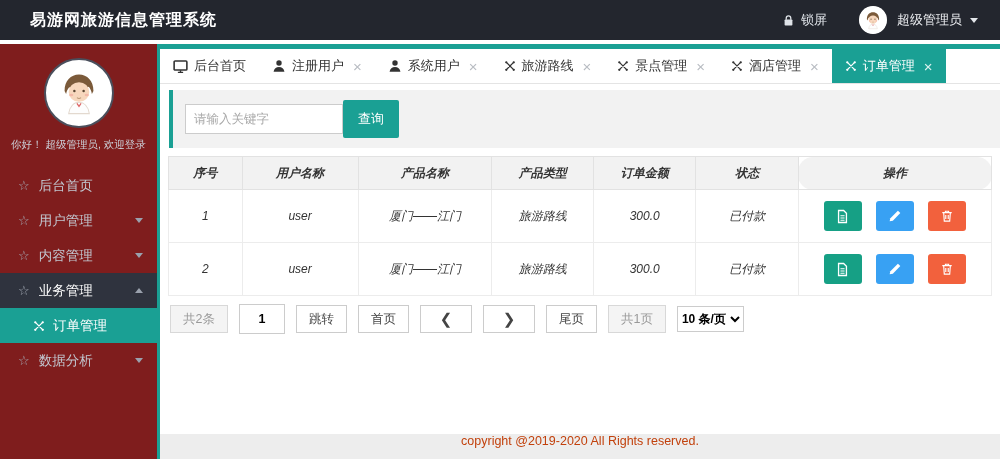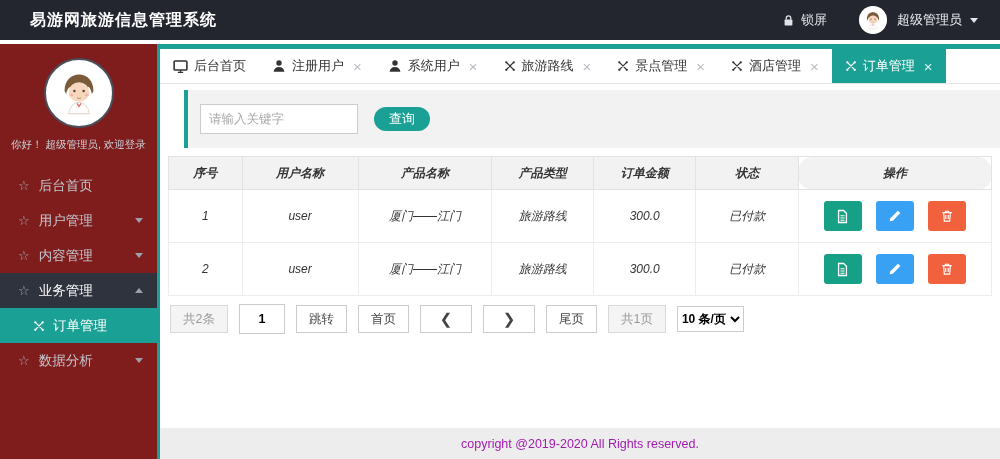--- a/index.html
+++ b/index.html
@@ -42,49 +42,49 @@
   .main{position:absolute;left:157px;top:44px;right:0;bottom:0;background:#fff;
         border-left:3px solid #1aa094;border-top:5px solid #1aa094;
         display:flex;flex-direction:column;}
   .tabbar{height:34px;flex:none;display:flex;align-items:stretch;border-bottom:1px solid #e4e4e4;}
   .tab{display:flex;align-items:center;gap:6px;padding:0 13px;font-size:13px;color:#333;cursor:pointer;}
   .tab .close{color:#b8bcc2;font-size:15px;margin-left:3px;line-height:1;}
   .tab.active{background:#1aa094;color:#fff;}
   .tab.active .close{color:#dff3f0;}
   .icon{display:inline-flex;align-items:center;justify-content:center;line-height:0;}
 
-  .search-panel{margin:6px 0 0 24px;height:58px;background:#f2f2f2;border-left:4px solid #1aa094;
-                display:flex;align-items:center;gap:16px;padding-left:12px;flex:none;}
+  .search-panel{margin:6px 0 0 9px;height:58px;background:#f2f2f2;border-left:4px solid #1aa094;
+                display:flex;align-items:center;gap:0;padding-left:12px;flex:none;}
   .search-input{width:140px;height:28px;border:1px solid #ccc;padding:0 8px;font-size:12.5px;
                 color:#333;background:#fff;outline:none;}
   .search-input::placeholder{color:#a9a9a9;}
-  .search-btn{height:24px;padding:0 15px;background:#1aa094;color:#fff;border:none;
-              font-size:13px;border-radius:12px;cursor:pointer;}
+  .search-btn{height:38px;padding:0 15px;background:#1aa094;color:#fff;border:none;
+              font-size:13px;border-radius:2px;cursor:pointer;}
 
   .table-wrap{margin:8px 8px 0 8px;flex:none;}
   table{width:100%;border-collapse:collapse;font-size:12px;color:#333;table-layout:fixed;font-style:italic;}
   th{background:#f2f2f2;height:30px;font-weight:bold;border:1px solid #e2e2e2;}
   th:nth-child(1){width:8.8%;} th:nth-child(2){width:14.1%;} th:nth-child(3){width:16.3%;}
   th:nth-child(4){width:12.3%;} th:nth-child(5){width:12.4%;} th:nth-child(6){width:12.4%;}
   th:nth-child(7){width:23.7%;border-radius:15px;}
   td{height:50px;text-align:center;border:1px solid #ececec;background:#fff;}
   .act-btn{width:38px;height:30px;border:none;border-radius:3px;display:inline-flex;
            align-items:center;justify-content:center;margin:0 7px;cursor:pointer;vertical-align:middle;}
 
   .pagination{margin:8px 8px 0 10px;display:flex;align-items:center;gap:11px;font-size:12.5px;flex:none;}
   .pg-box{height:26px;min-width:20px;padding:0 12px;border:1px solid #ccc;display:inline-flex;
           align-items:center;justify-content:center;background:#fff;color:#444;cursor:pointer;}
   .pg-muted{background:#f4f4f4;color:#999;border-color:#d8d8d8;cursor:default;}
   .pg-input{width:40px;height:26px;border:1px solid #ccc;text-align:center;font-weight:bold;
             font-size:12.5px;outline:none;}
   .pg-arrow{font-size:15px;font-weight:bold;padding:0 15px;}
   .pg-select{height:26px;border:1px solid #ccc;font-size:12px;background:#fff;font-weight:bold;}
 
-  .footer{margin-top:auto;height:31px;background:#ededed;display:flex;align-items:center;
-          justify-content:center;font-size:12.5px;color:#a21caf;flex:none;}
+  .footer{margin-top:auto;height:25px;background:#ededed;display:flex;align-items:flex-start;
+          justify-content:center;font-size:12.5px;color:#c2410c;flex:none;}
 </style>
 </head>
 <body>
 
 <div class="app">
 
   <div class="topbar">
     <div class="app-title">易游网旅游信息管理系统</div>
     <div class="topbar-right">
       <div class="top-link">

